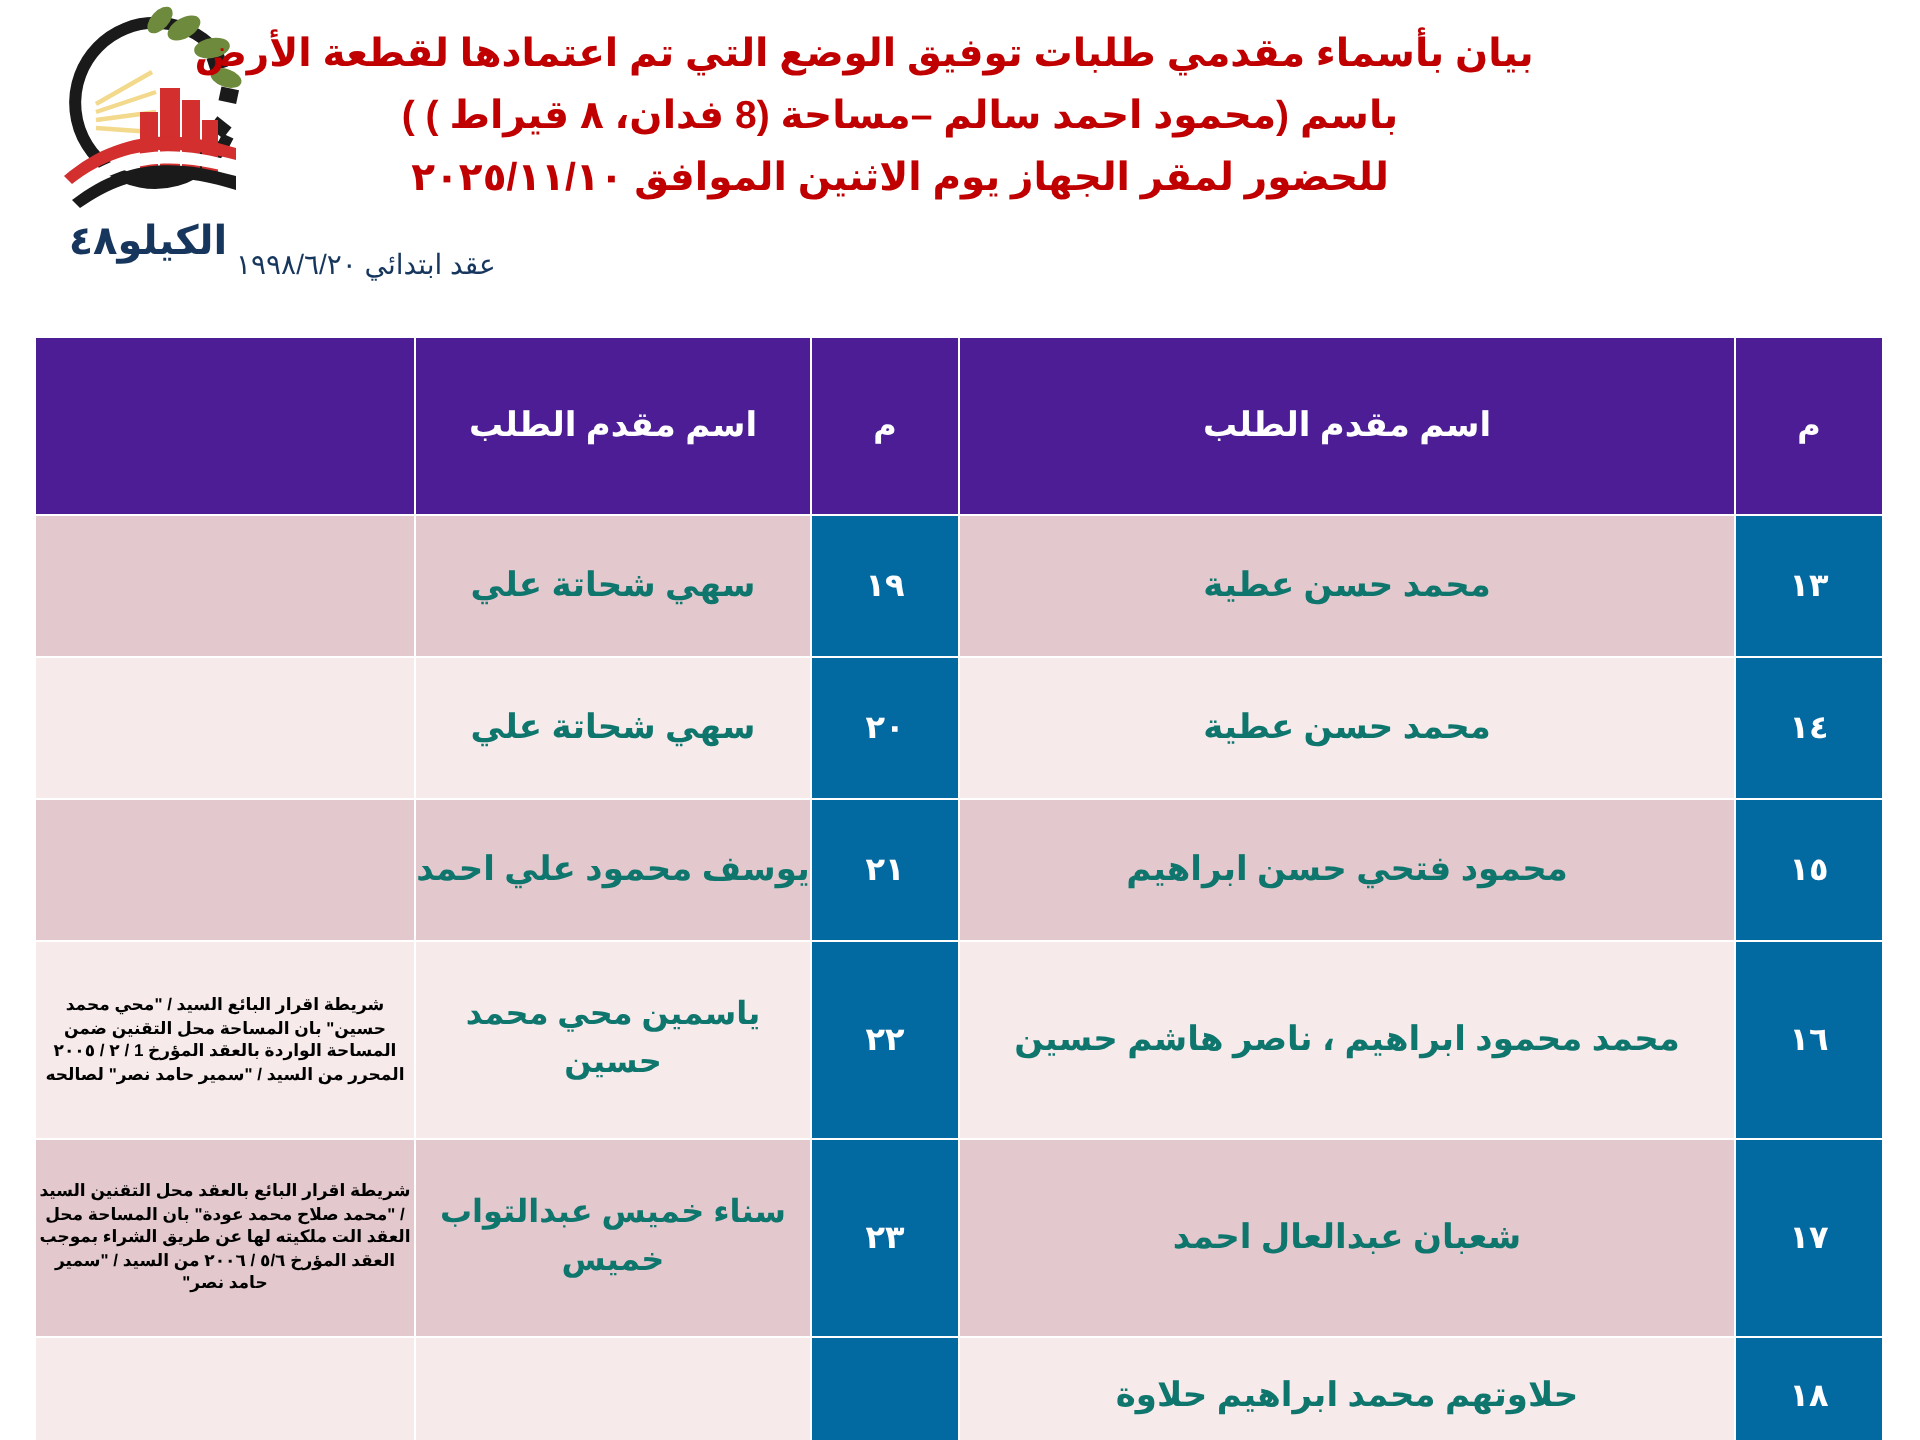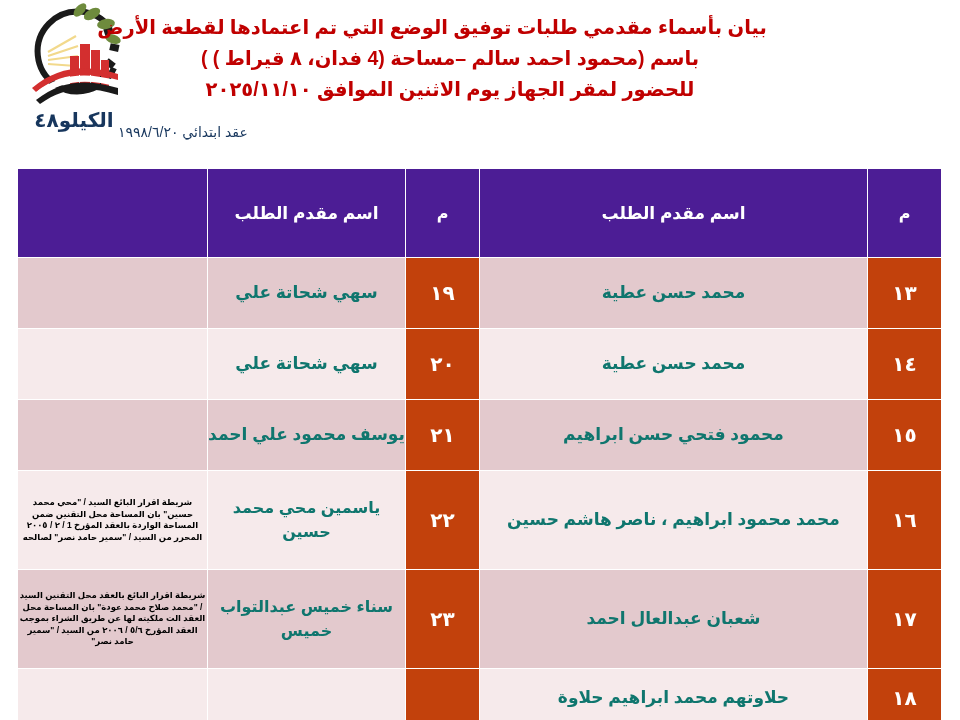--- a/index.html
+++ b/index.html
@@ -107,23 +107,23 @@
   thead th {
     background: #4c1d95;
     color: #ffffff;
     font-size: 17px;
     font-weight: bold;
     height: 88px;
   }
   thead th.num-head { font-size: 16px; }
 
   td.num-cell {
-    background: #c2410c;
+    background: #0369a1;
     color: #ffffff;
-    font-size: 20px;
+    font-size: 16px;
     font-weight: bold;
     height: 70px;
   }
   td.num-cell.blank { color: transparent; }
 
   td.name-cell {
     color: #0f766e;
     font-weight: bold;
     font-size: 17px;
     line-height: 24px;
@@ -194,21 +194,21 @@
       <path d="M 18 86 C 44 64 72 62 104 72 L 104 78 C 72 69 46 71 22 90 Z" fill="#D32F2F"></path>
       <path d="M 20 92 C 46 71 72 70 104 79 L 104 85 C 72 76 48 78 24 96 Z" fill="#FFFFFF"></path>
       <path d="M 22 98 C 48 78 72 77 104 86 L 104 93 C 72 83 50 85 26 102 Z" fill="#1A1A1A"></path>
     </svg>
   </div>
 
   <div class="logo-caption">الكيلو٤٨</div>
 
   <div class="title-block">
     <div class="title-line l1">بيان بأسماء مقدمي طلبات توفيق الوضع التي تم اعتمادها لقطعة الأرض</div>
-    <div class="title-line l2">باسم (محمود احمد سالم –مساحة (4 فدان، ٨ قيراط ) )</div>
+    <div class="title-line l2">باسم (محمود احمد سالم –مساحة (8 فدان، ٨ قيراط ) )</div>
     <div class="title-line l3">للحضور لمقر الجهاز  يوم الاثنين الموافق ٢٠٢٥/١١/١٠</div>
   </div>
 
   <div class="contract-note">عقد ابتدائي ١٩٩٨/٦/٢٠</div>
 </div>
 
 <div class="table-wrap">
   <table class="main-table">
     <colgroup>
       <col class="c-num">

